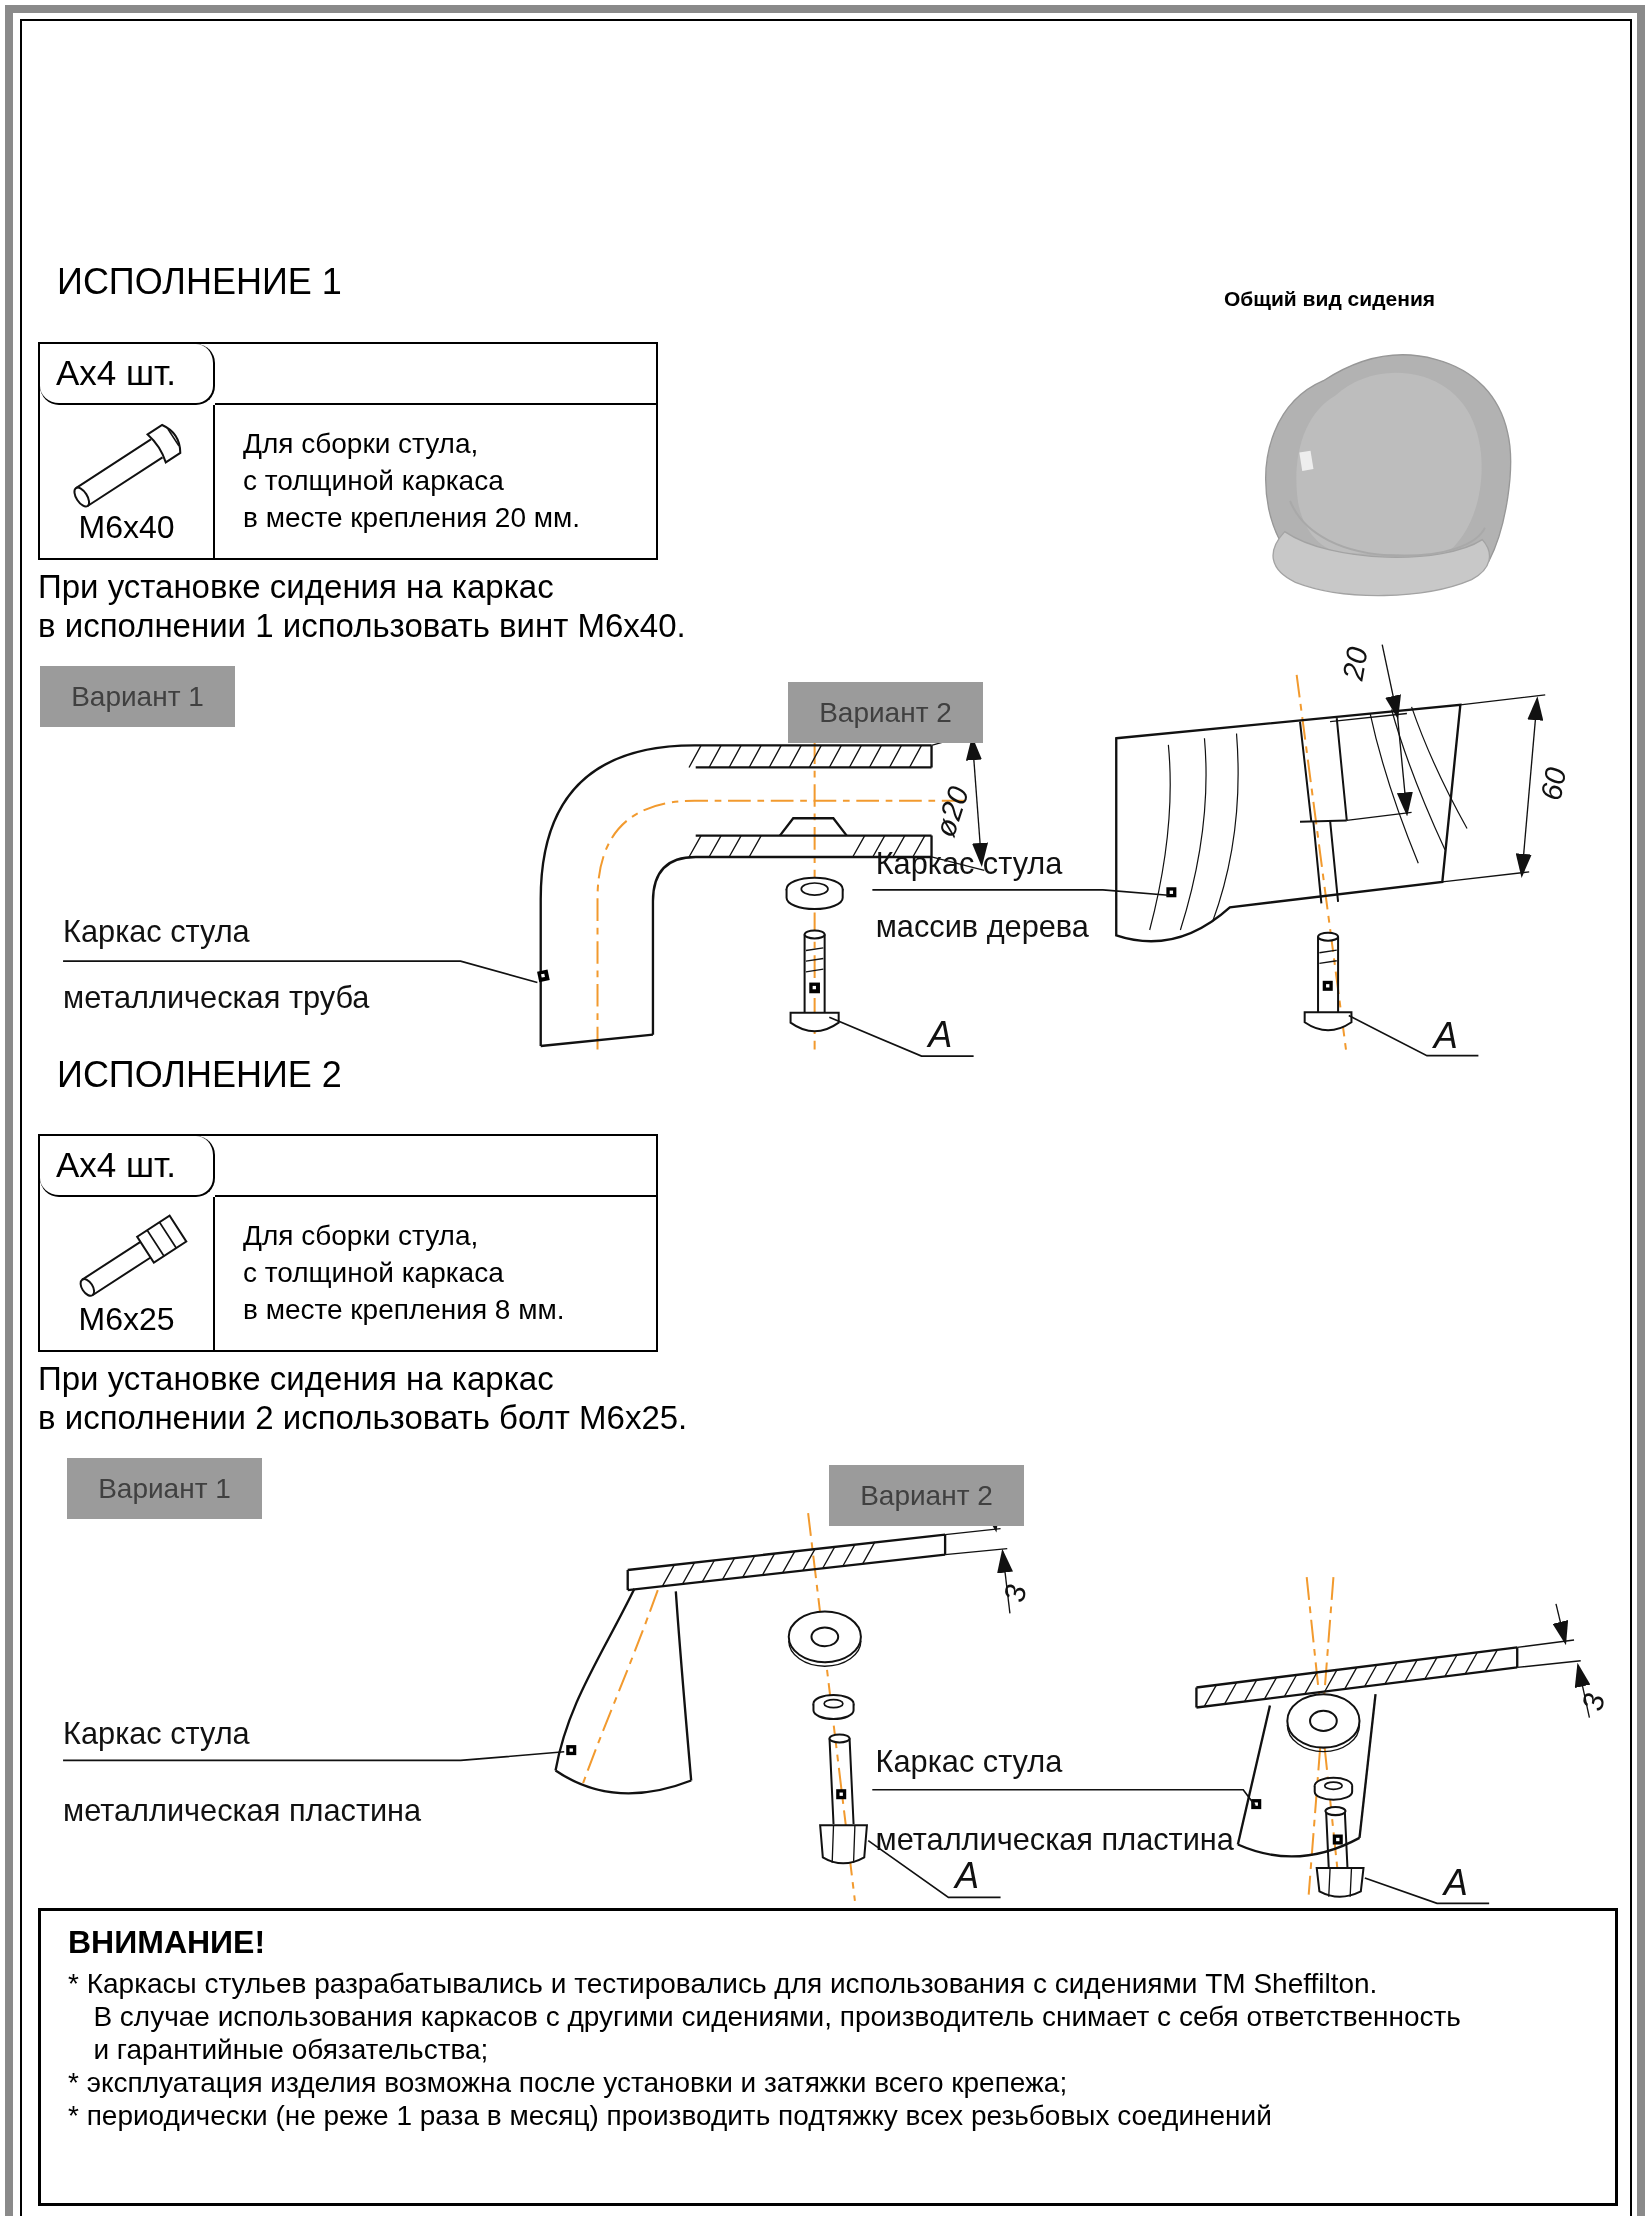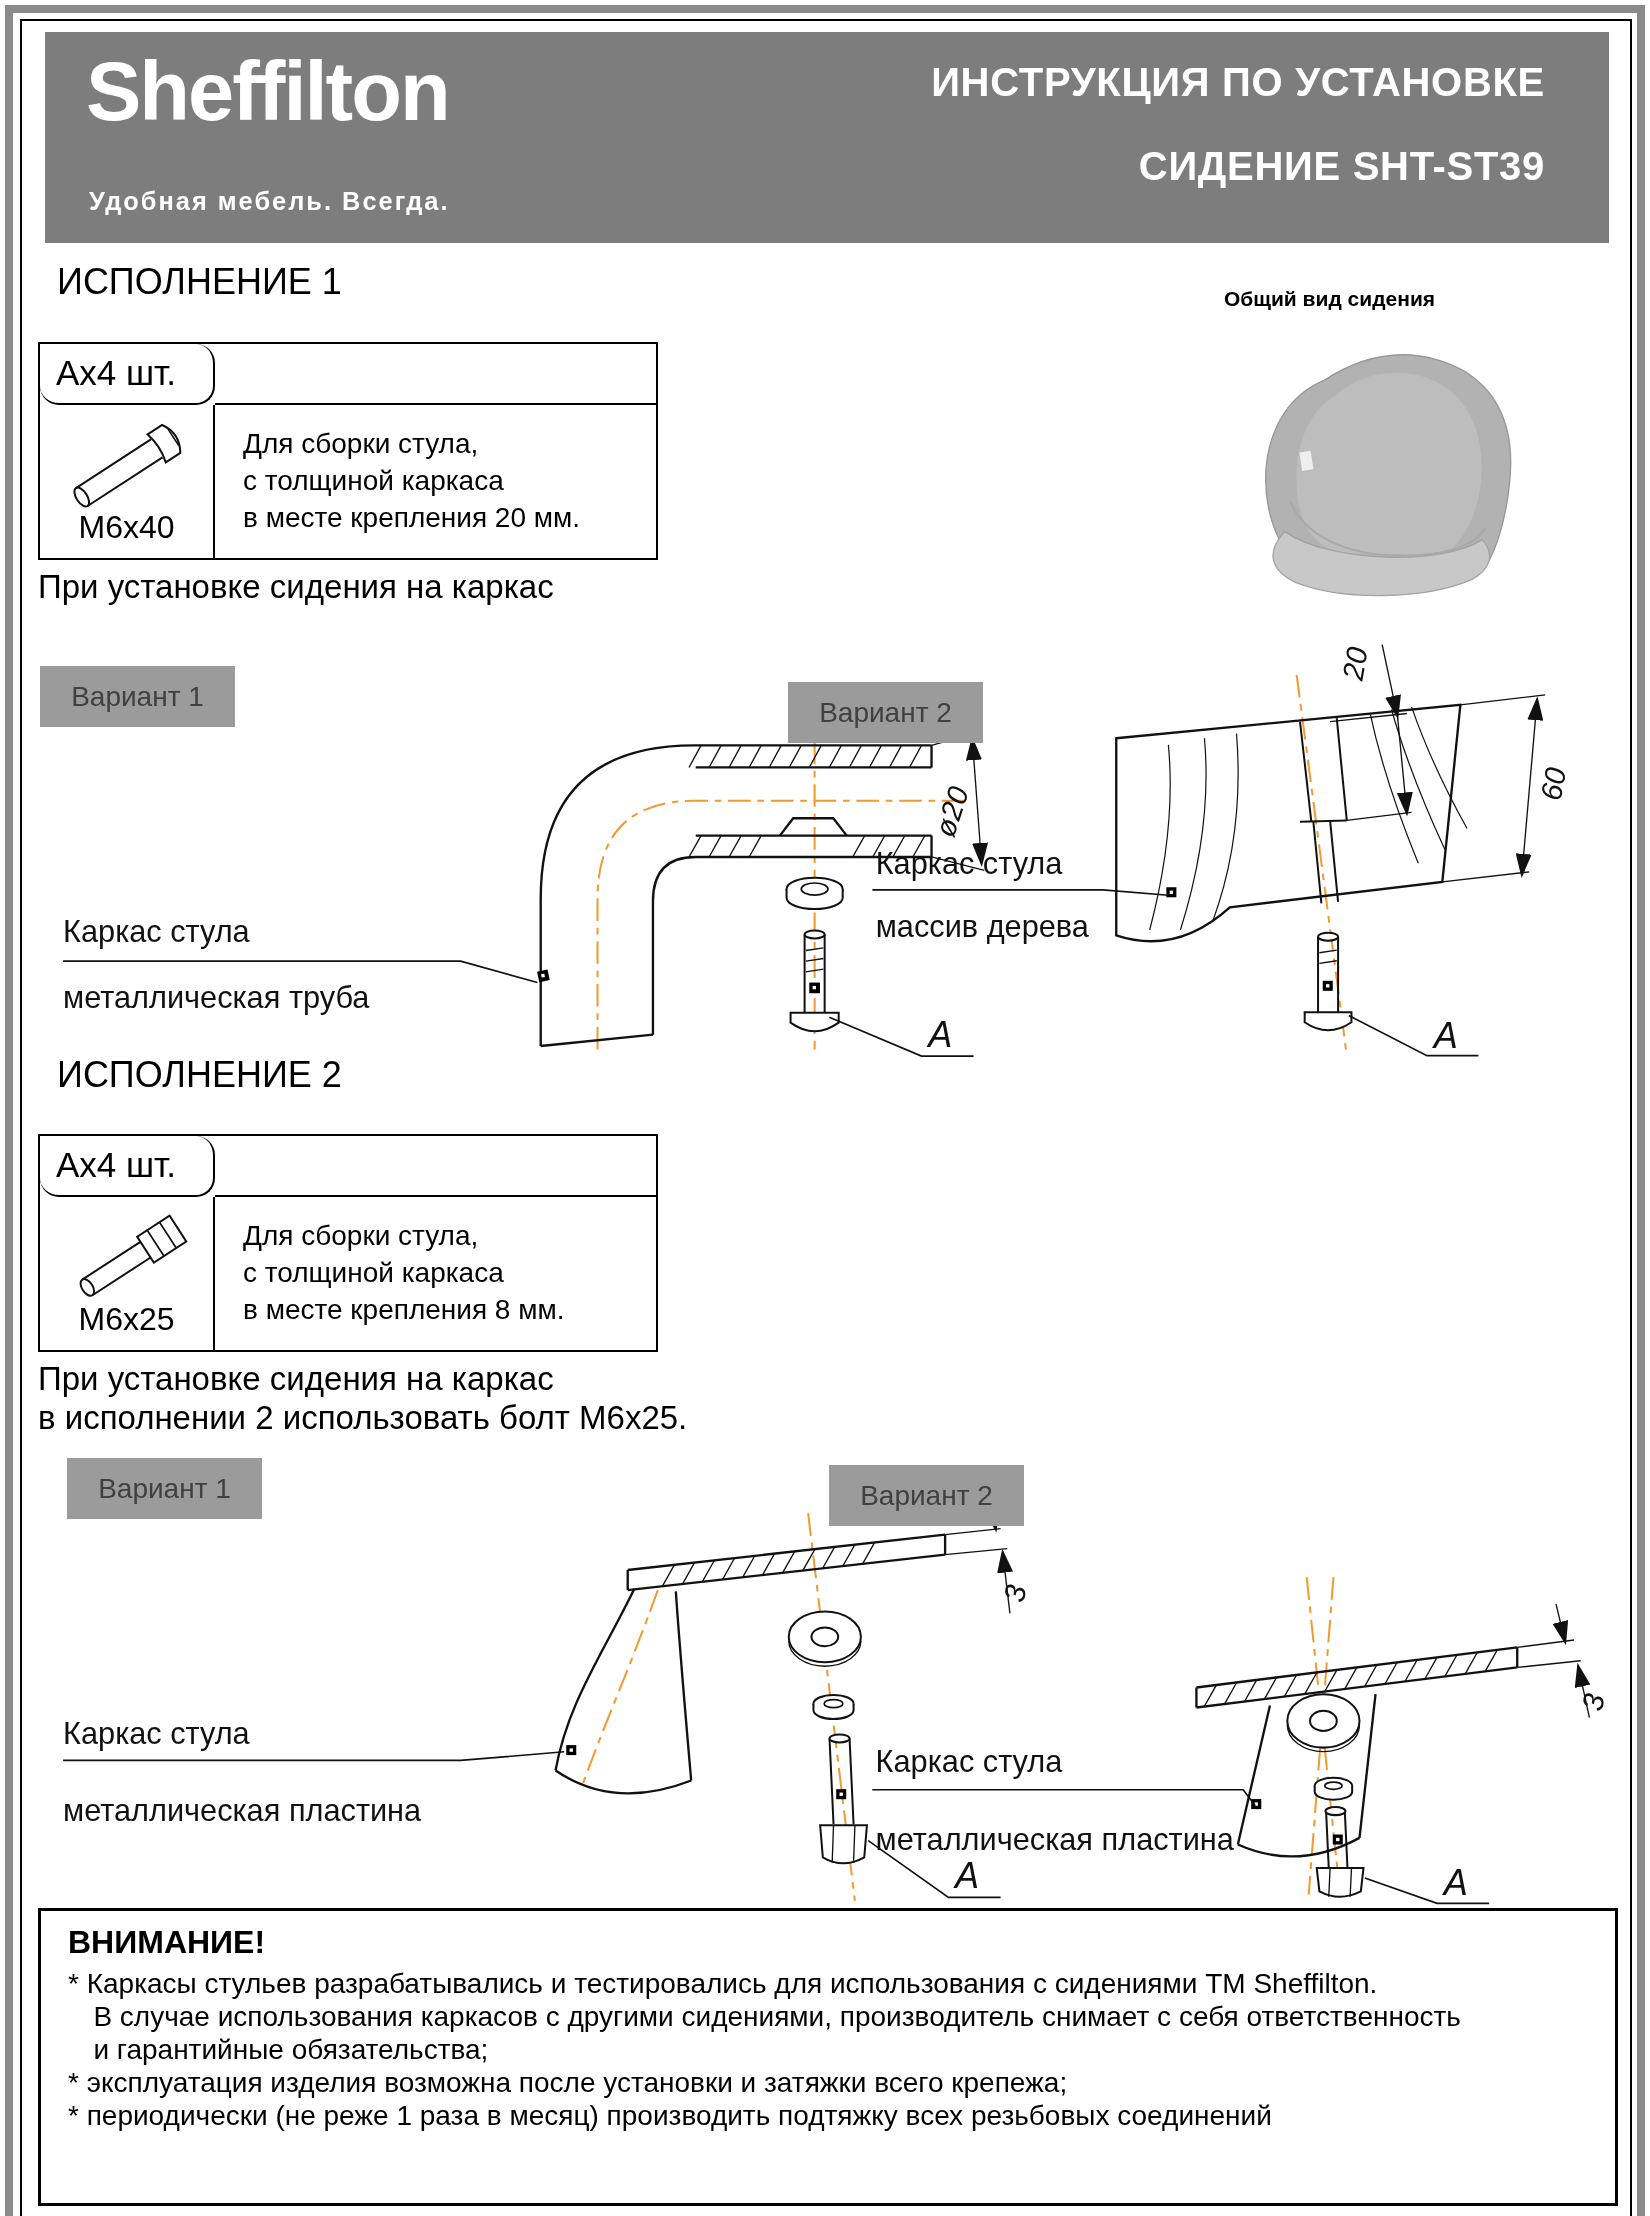--- a/index.html
+++ b/index.html
@@ -41,26 +41,20 @@
   .wcont{padding-left:25.4px;}
 </style>
 </head>
 <body>
 
 <div id="page">
 
   <div class="abs frame-gray"></div>
   <div class="abs frame-black"></div>
 
-  <div class="abs header-box">
-    <div class="abs logo-name">Sheffilton</div>
-    <div class="abs logo-tagline">Удобная мебель. Всегда.</div>
-    <div class="abs hdr-title t1" style="left:0;width:1500px;">ИНСТРУКЦИЯ ПО УСТАНОВКЕ</div>
-    <div class="abs hdr-title t2" style="left:0;width:1500px;">СИДЕНИЕ SHT-ST39</div>
-  </div>
 
   <div class="abs h-sec" style="left:57px;top:261px;">ИСПОЛНЕНИЕ 1</div>
   <div class="abs caption" style="left:1189px;top:287px;">Общий вид сидения</div>
 
   <svg class="abs draw" style="left:1223px;top:334px;" width="321" height="257" viewBox="0 0 480 385">
     <path d="M 150 70 C 80 100 52 180 68 262 C 78 308 96 332 118 348 C 200 392 332 388 398 340 C 424 290 438 198 426 148 C 414 94 378 54 318 38 C 254 20 196 40 150 70 Z" fill="#b2b2b2" stroke="#979797" stroke-width="2"></path>
     <path d="M 168 92 C 122 118 102 182 112 252 C 120 294 142 318 172 328 L 330 332 C 372 302 392 240 386 178 C 380 120 350 80 300 64 C 250 50 202 62 168 92 Z" fill="#bdbdbd" stroke="none"></path>
     <path d="M 92 296 C 64 326 70 354 108 372 C 180 400 302 398 372 368 C 402 352 406 328 388 308 C 330 346 162 344 92 296 Z" fill="#c8c8c8" stroke="#a3a3a3" stroke-width="2"></path>
     <path d="M 100 250 C 120 300 180 330 260 332 C 330 334 380 316 392 290" fill="none" stroke="#a9a9a9" stroke-width="3"></path>
     <rect x="116" y="176" width="17" height="28" fill="#eeeeee" transform="rotate(-9 124 190)"></rect>
@@ -82,20 +76,21 @@
     </div>
     <div class="kt-b2">
       <div class="desc">Для сборки стула,</div>
       <div class="desc">с толщиной каркаса</div>
       <div class="desc">в месте крепления 20 мм.</div>
     </div>
   </div>
 
   <div class="abs note" style="left:38px;top:568px;">
     <div>При установке сидения на каркас</div>
+    <div>в исполнении 1 использовать винт М6х40.</div>
   </div>
 
   <div class="abs badge" style="left:40px;top:666px;">Вариант 1</div>
   <div class="abs badge" style="left:788px;top:682px;">Вариант 2</div>
 
   <svg class="abs draw" style="left:33px;top:675px;z-index:2;" width="962" height="388" viewBox="0 0 1440 580">
     <defs>
       <marker id="ar1" markerWidth="18" markerHeight="12" refX="16" refY="6" orient="auto-start-reverse">
           <path d="M0 0 L18 6 L0 12 Z" fill="#111"></path>
         </marker>

